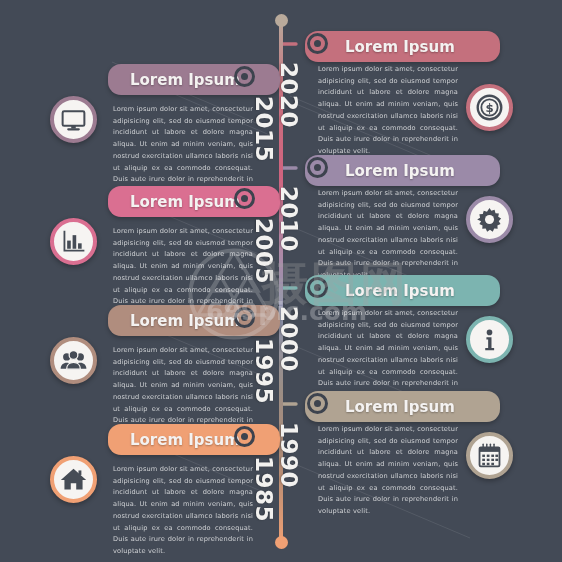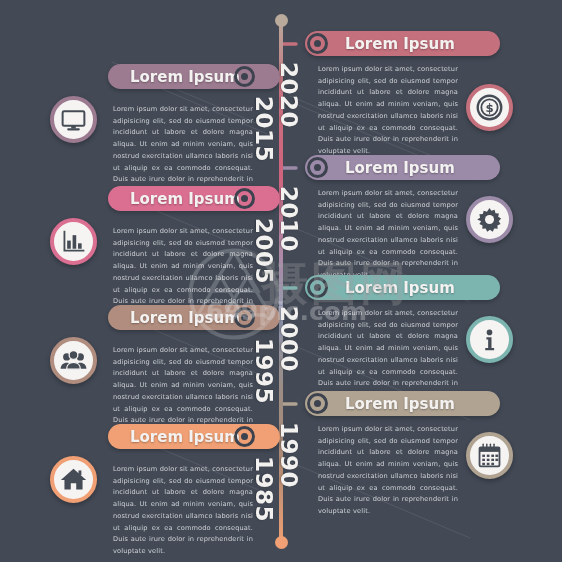--- a/index.html
+++ b/index.html
@@ -32,21 +32,21 @@
     color:#f2f1ef;font-weight:bold;font-size:23px;letter-spacing:0.5px;
     transform-origin:0 0;
     white-space:nowrap;
     text-shadow:0 1px 2px rgba(0,0,0,.28);
   }
 
   
   .entry{position:absolute;z-index:5;}
 
   .bar{
-    position:absolute;height:25px;border-radius:13px;
+    position:absolute;height:31px;border-radius:13px;
     display:flex;align-items:center;
     box-shadow:0 2px 4px rgba(0,0,0,.25);
   }
   .bar .title{
     font-size:15px;font-weight:bold;color:#f4f2f1;
     text-shadow:0 1px 2px rgba(0,0,0,.30);
     white-space:nowrap;
   }
   .ring{
     position:absolute;width:21px;height:21px;border-radius:50%;

